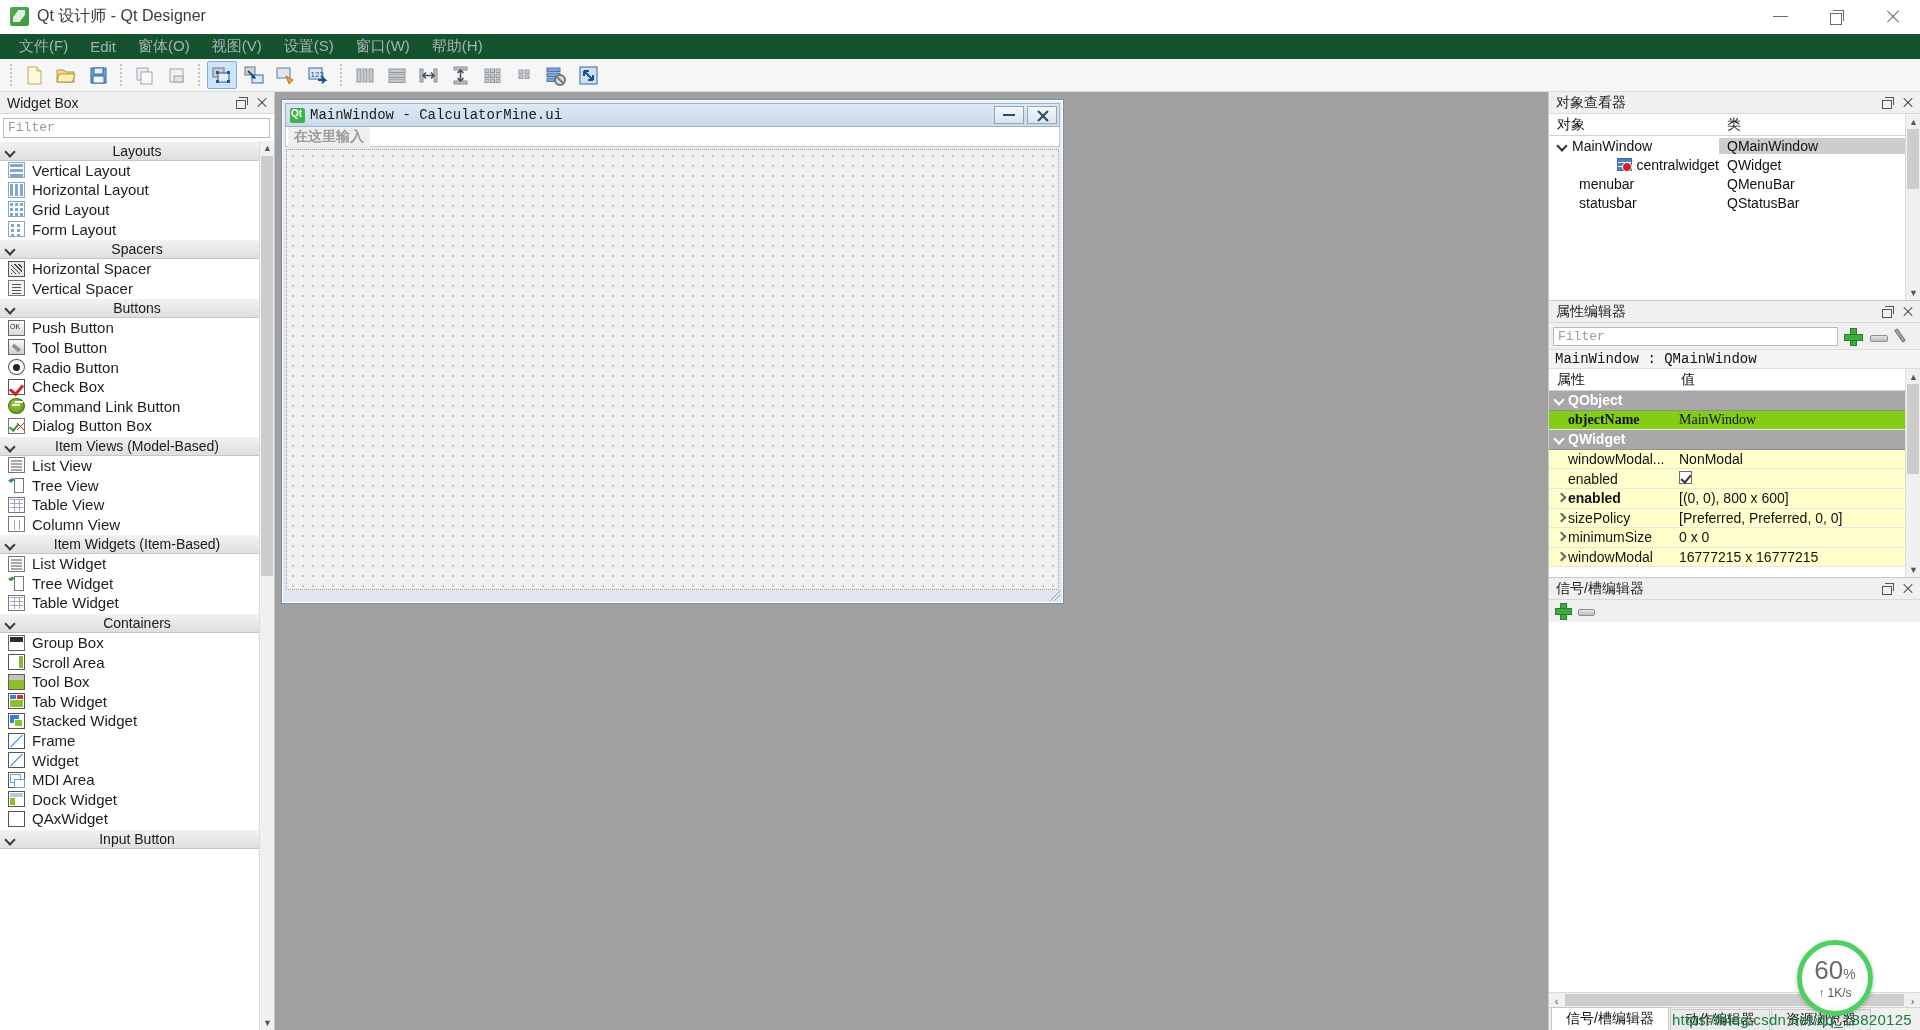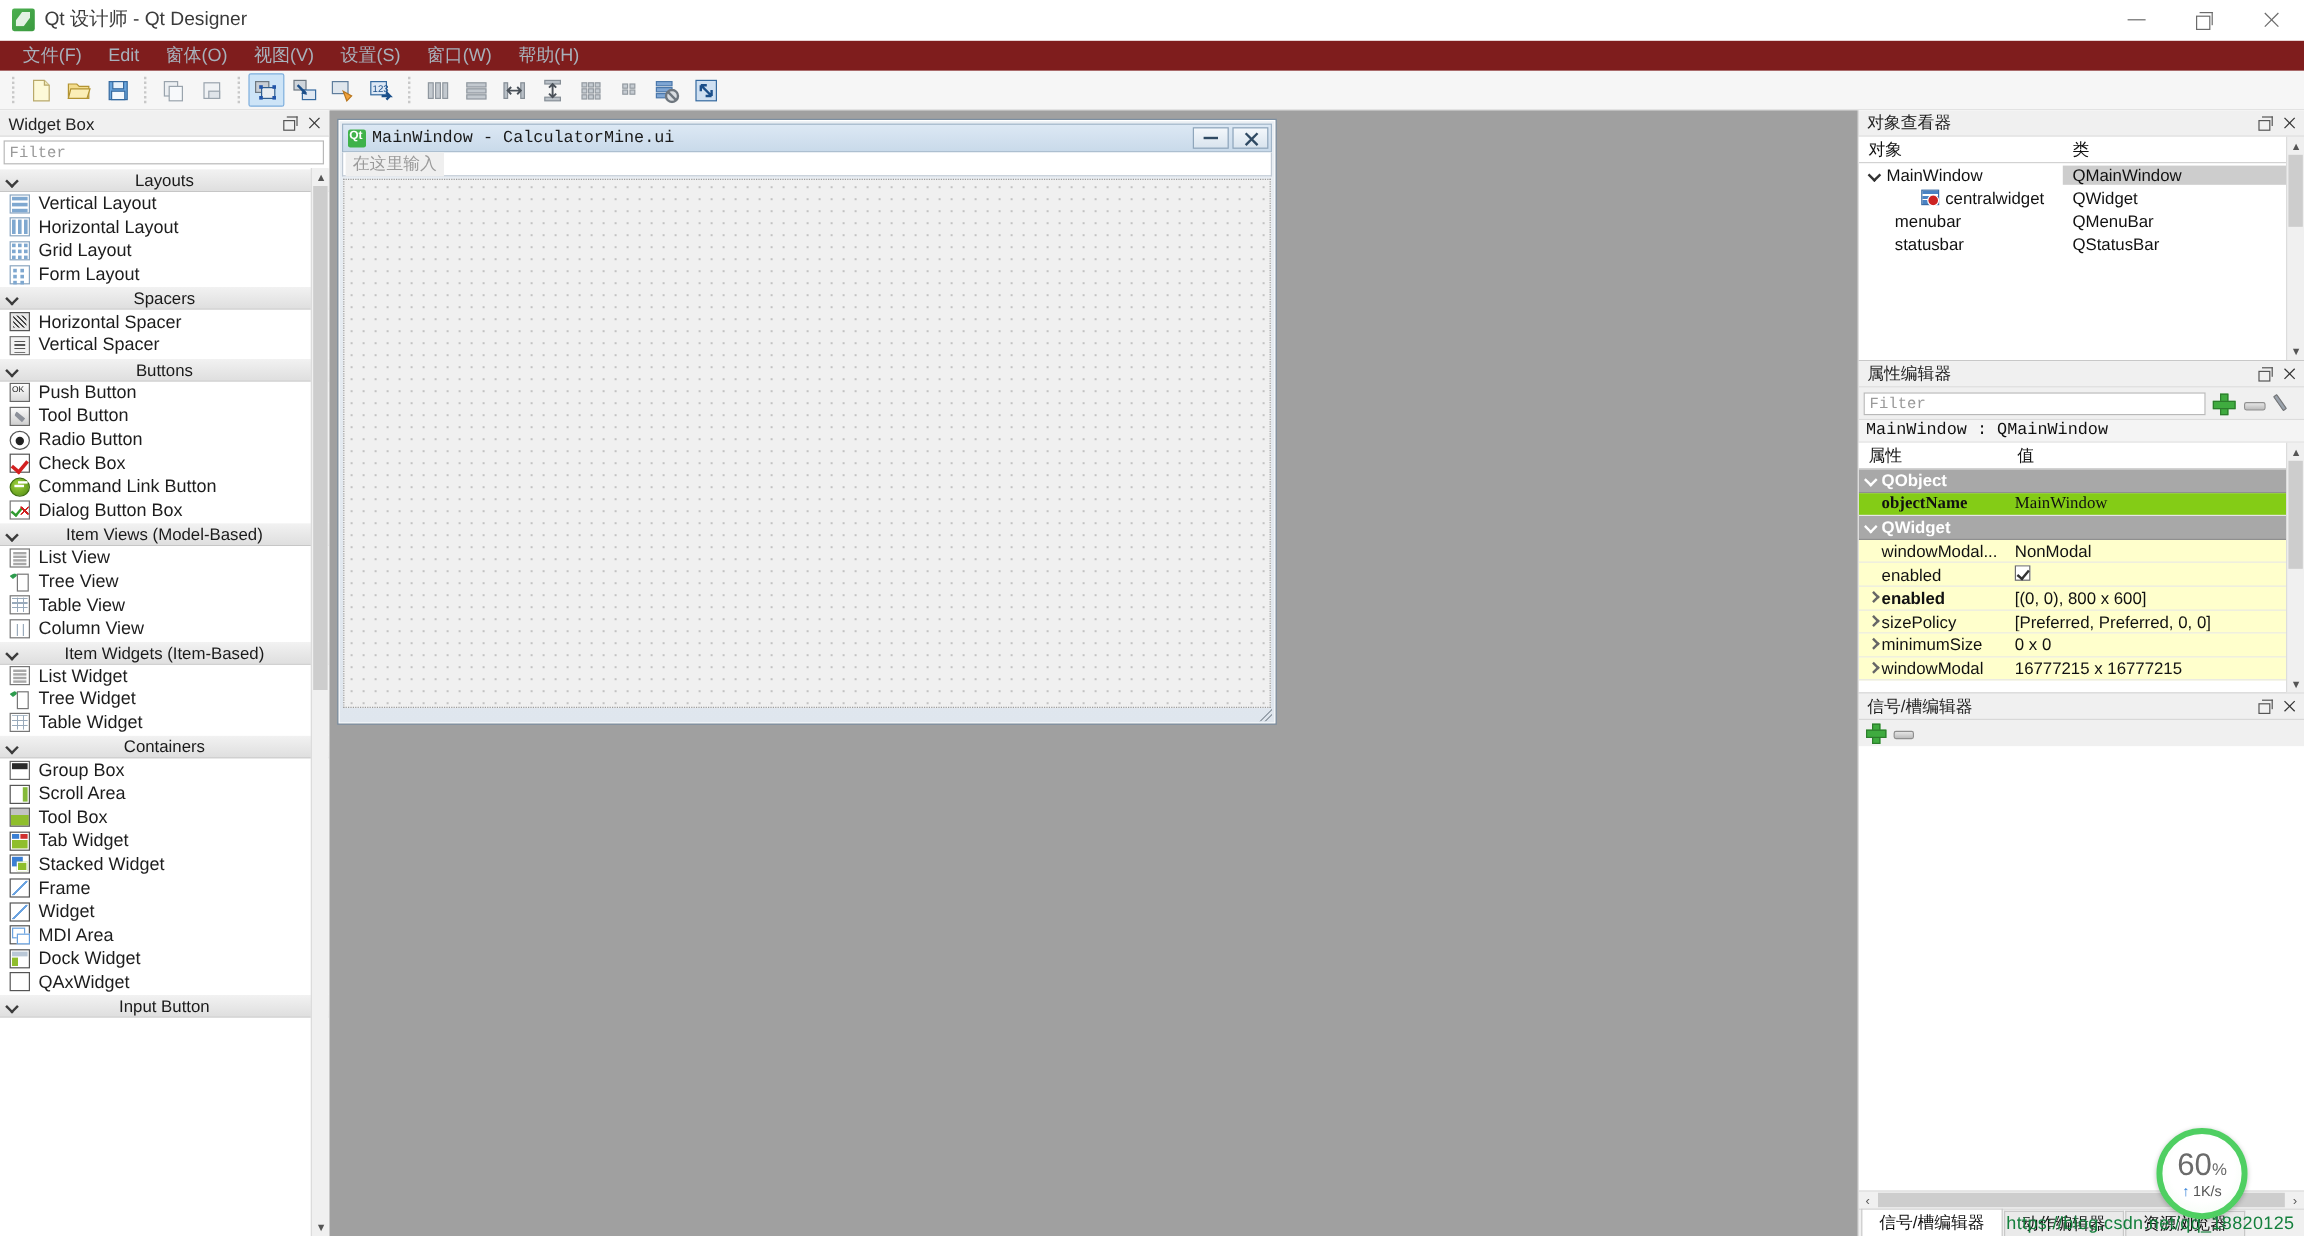--- a/index.html
+++ b/index.html
@@ -43,21 +43,21 @@
   .glyph-max::before{ content:""; position:absolute; left:0; top:3px; width:10px; height:10px; border:1px solid #6b6b6b;}
   .glyph-max::after{ content:""; position:absolute; left:3px; top:0; width:10px; height:10px; border:1px solid #6b6b6b; border-bottom:none; border-left:none;}
   .glyph-close { display:block; width:15px; height:15px; position:relative; }
   .glyph-close::before,.glyph-close::after{
     content:""; position:absolute; left:0; top:7px; width:16px; height:1px; background:#6b6b6b; }
   .glyph-close::before{ transform: rotate(45deg);}
   .glyph-close::after{ transform: rotate(-45deg);}
 
   
   .menubar {
-    height: 25px; background: #7f1d1d;
+    height: 25px; background: #14532d;
     display: flex; align-items: center; padding-left: 8px;
   }
   .menu-item {
     padding: 2px 11px; font-size: 15px; color: #a8b1bb;
   }
 
   
   .toolbar {
     height: 33px; background: #f6f6f6;
     border-bottom: 1px solid #dcdcdc;
@@ -235,21 +235,21 @@
   }
   .formwin-btns { margin-left:auto; display:flex; gap:3px; padding-right:2px; }
   .fw-btn{ width:30px;height:18px;background:linear-gradient(180deg,#f3f7fb,#d9e4ee);
     border:1px solid #8fa6bb;display:flex;align-items:center;justify-content:center;}
   .fw-min{display:block;width:12px;height:2px;background:#2f4a63;}
   .fw-close{display:block;width:13px;height:13px;position:relative;}
   .fw-close::before,.fw-close::after{content:"";position:absolute;left:0;top:6px;width:14px;height:2px;background:#2f4a63;}
   .fw-close::before{transform:rotate(45deg);} .fw-close::after{transform:rotate(-45deg);}
   .formwin-menubar {
     height: 20px; background: #ffffff; border:1px solid #bfc9d4; border-top:none;
-    display:flex; align-items:center;
+    display:flex; align-items:center;font-weight:bold;
   }
   .menu-placeholder {
     font-size:14px;color:#9a9a9a; padding:1px 6px; background:#efefef; margin:1px 0 1px 2px;
   }
   .formwin-central {
     position:absolute; left:4px; right:4px; top:49px; bottom:13px;
     background-color:#f0f0f0;
     background-image: radial-gradient(#c2c2c2 1px, transparent 1px);
     background-size: 10px 10px; background-position: 1px 1px;
     border: 1px dotted #9b9b9b;
@@ -751,21 +751,21 @@
             </div>
             <div id="oi-rows" style="flex:1;">
                 <div class="tree-row sel">
                   <div class="obj" style="padding-left: 8px;">
                     <span class="tw-chev"></span>
                     <span>MainWindow</span>
                   </div>
                   <div class="cls">QMainWindow</div>
                 </div>
                 <div class="tree-row">
-                  <div class="obj" style="padding-left: 52px;">
+                  <div class="obj" style="padding-left: 52px; justify-content: flex-end;">
                     <span class="cw-ico"></span>
                     <span>centralwidget</span>
                   </div>
                   <div class="cls">QWidget</div>
                 </div>
                 <div class="tree-row">
                   <div class="obj" style="padding-left: 30px;">
                     <span>menubar</span>
                   </div>
                   <div class="cls">QMenuBar</div>

